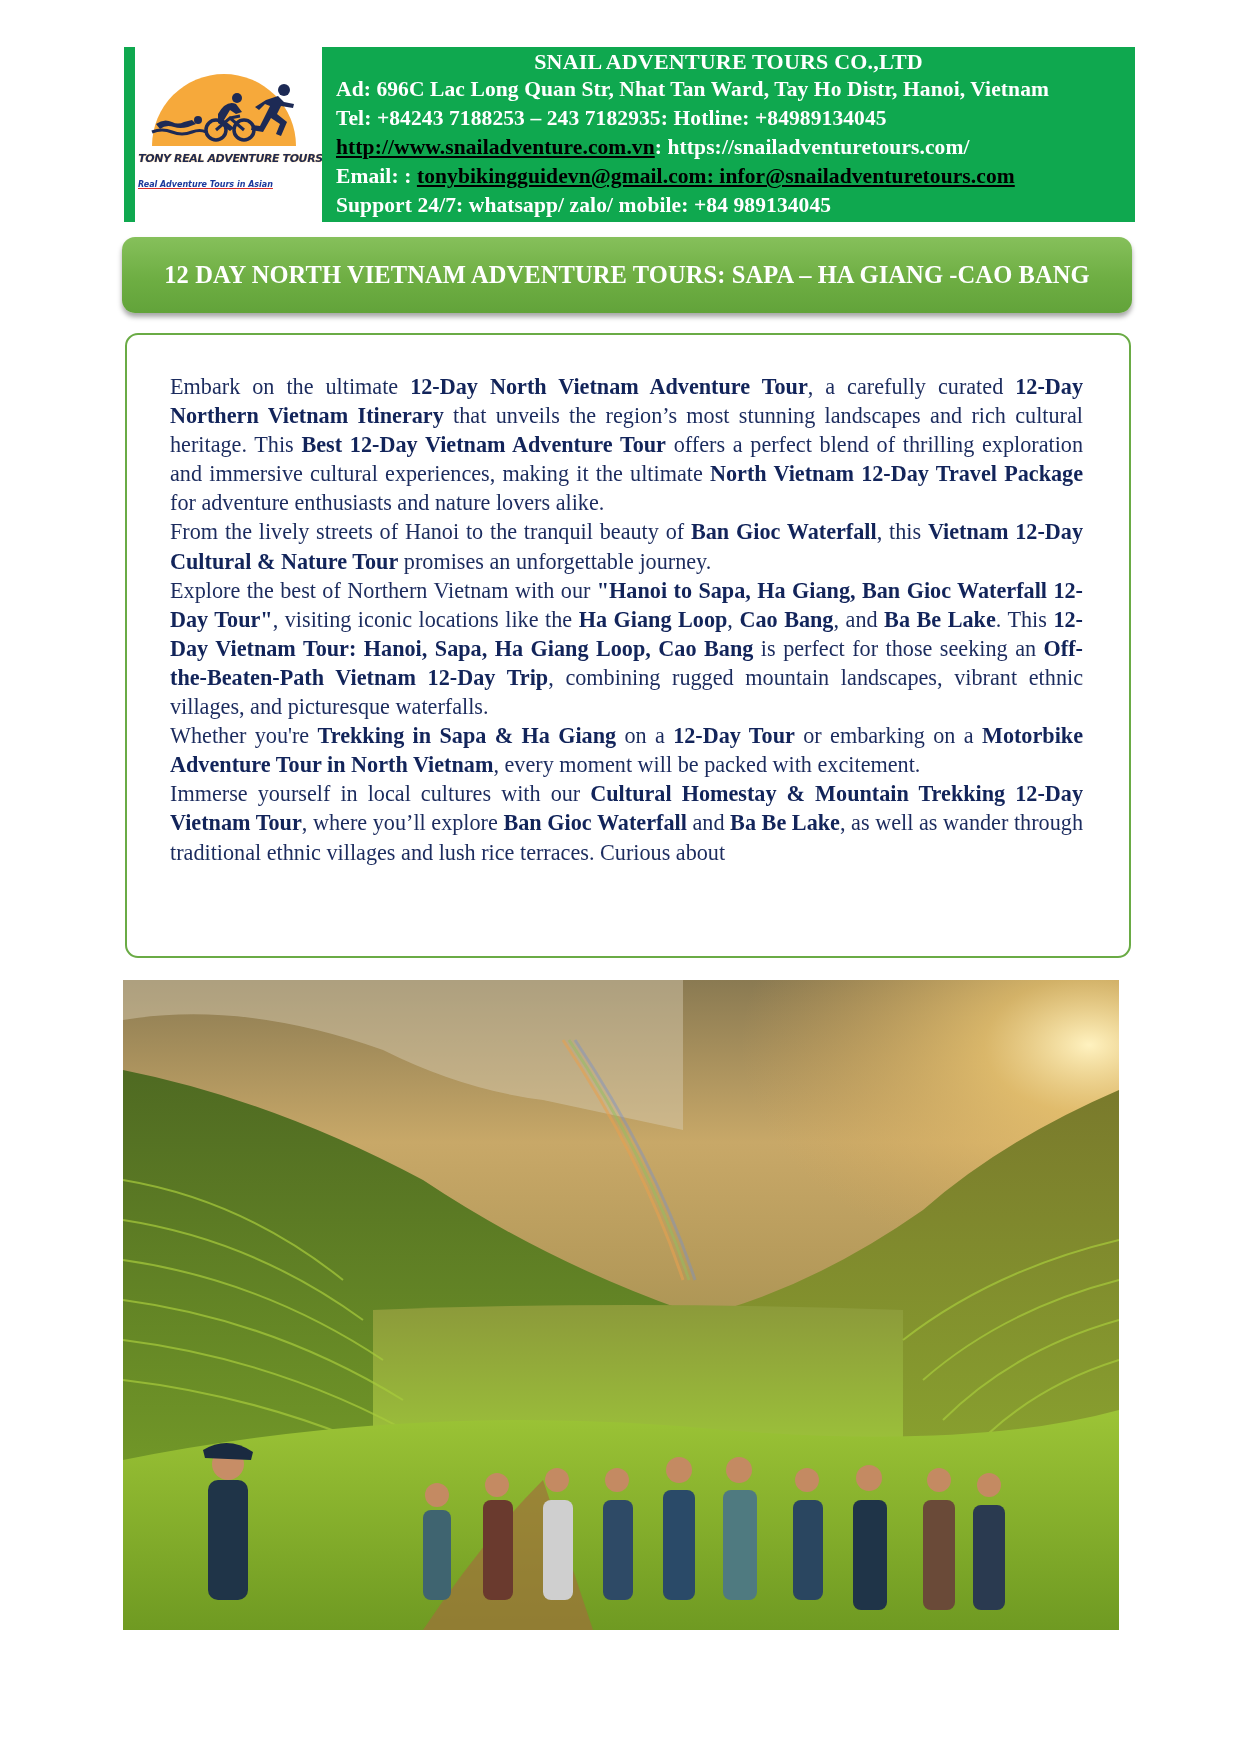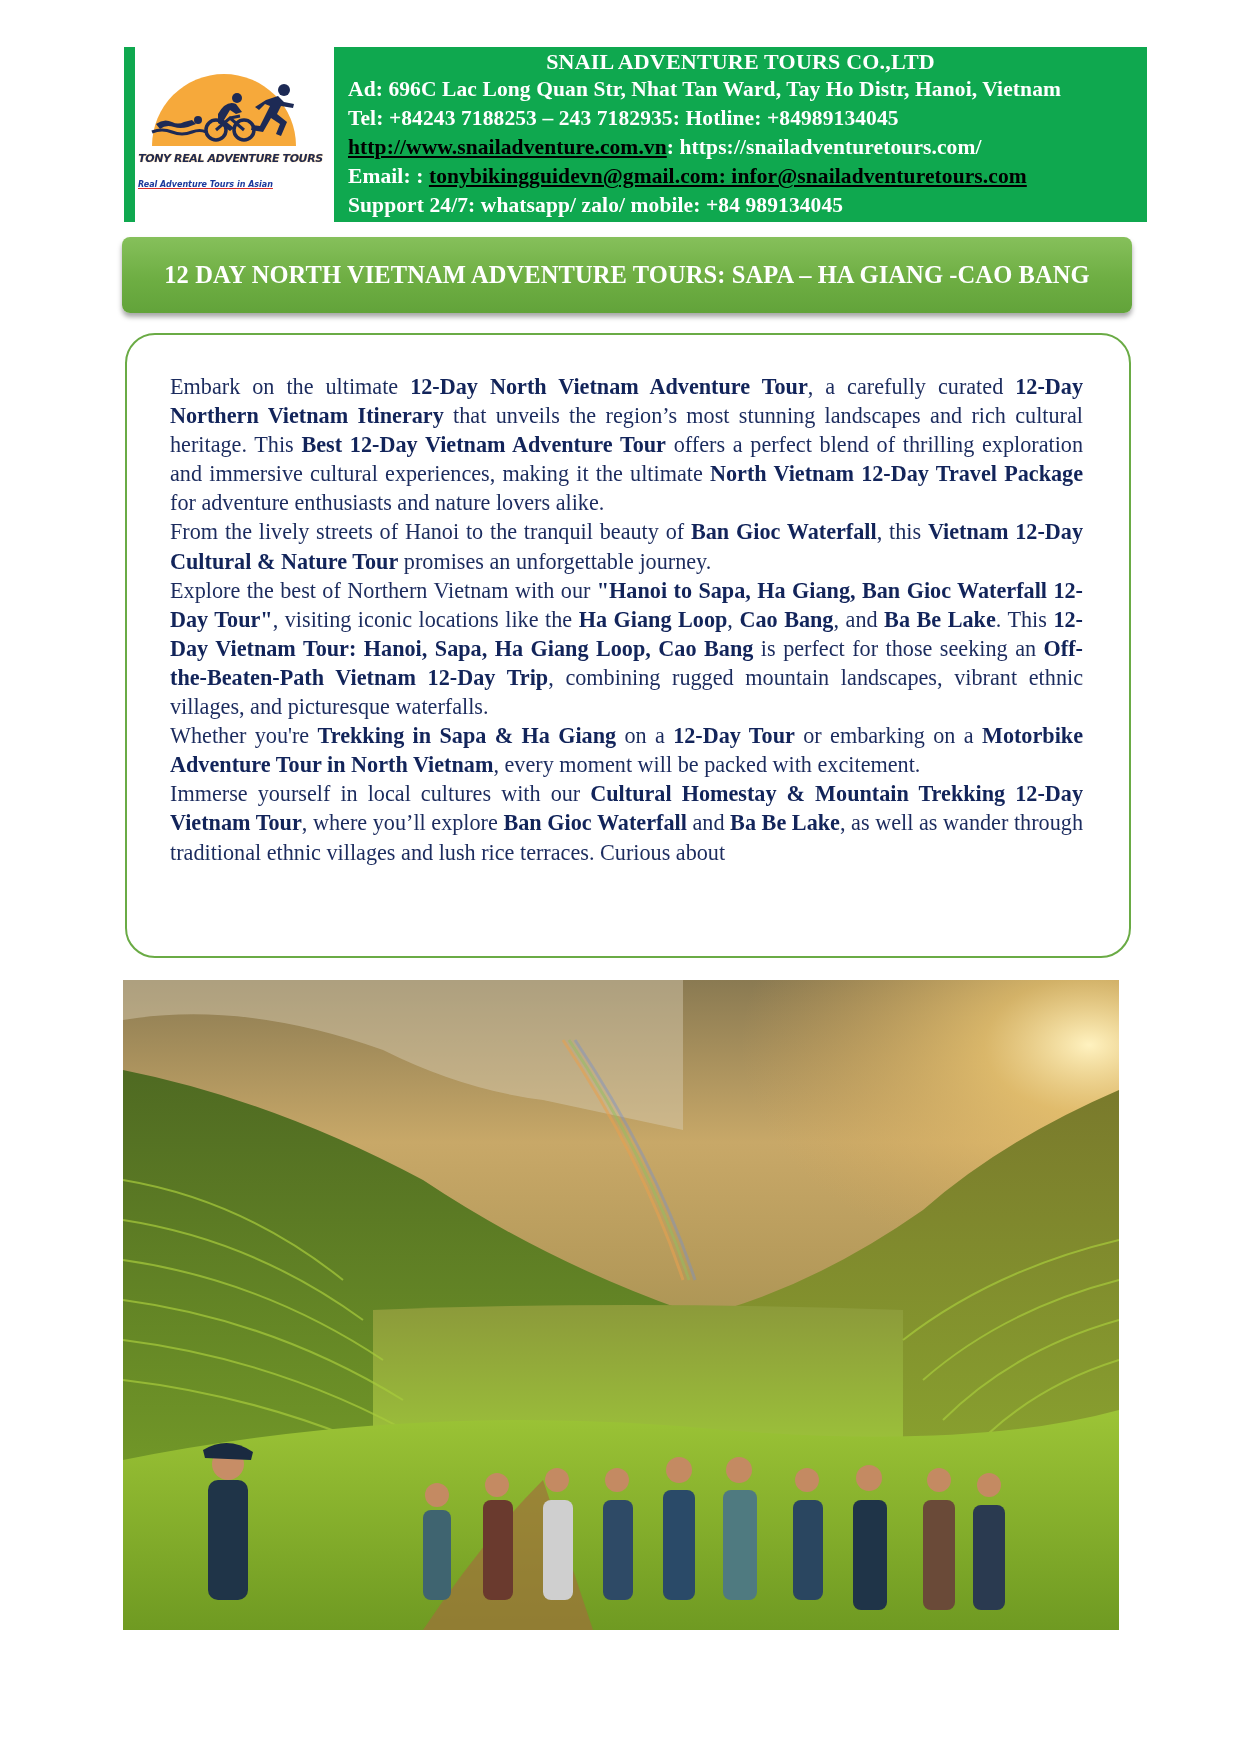--- a/index.html
+++ b/index.html
@@ -5,29 +5,29 @@
   html, body { margin: 0; padding: 0; background: #ffffff; }
   body { width: 1240px; height: 1754px; position: relative; overflow: hidden; font-family: "DejaVu Serif", serif; }
 
   .left-bar { position: absolute; left: 124px; top: 47px; width: 11px; height: 175px; background: #0fa84f; }
 
   .logo { position: absolute; left: 138px; top: 60px; width: 185px; height: 140px; }
   .logo svg { display: block; }
   .logo-title { position: absolute; left: 0; top: 92px; width: 185px; text-align: center; font-family: "DejaVu Sans", sans-serif; font-weight: bold; font-style: italic; font-size: 11px; color: #1d2a55; letter-spacing: -0.4px; text-shadow: 0 0 1px #ffb13b; white-space: nowrap; }
   .logo-sub { position: absolute; left: 0; top: 120px; width: 185px; font-family: "DejaVu Sans", sans-serif; font-weight: bold; font-style: italic; font-size: 8px; color: #1d3a9c; text-decoration: underline; text-decoration-color: #d92b2b; white-space: nowrap; }
 
-  .company-box { position: absolute; left: 334px; top: 47px; width: 813px; height: 175px; background: #0fa84f; color: #ffffff; box-sizing: border-box; padding: 1px 0 0 14px; font-family: "Liberation Serif", serif; }
+  .company-box { position: absolute; left: 322px; top: 47px; width: 813px; height: 175px; background: #0fa84f; color: #ffffff; box-sizing: border-box; padding: 1px 0 0 14px; font-family: "Liberation Serif", serif; }
   .company-name { text-align: center; font-weight: bold; font-size: 22px; line-height: 27px; padding-right: 14px; letter-spacing: 0.2px; }
   .company-line { font-size: 21.5px; line-height: 29px; white-space: nowrap; letter-spacing: 0.1px; font-weight: bold; }
   .company-line a, .company-line .u { color: #000000; text-decoration: underline; }
 
-  .title-banner { position: absolute; left: 122px; top: 237px; width: 1010px; height: 76px; border-radius: 8px; background: linear-gradient(to bottom, #86c05b 0%, #6eae43 55%, #62a33a 100%); box-shadow: 0 4px 5px rgba(0,0,0,0.35); display: flex; align-items: center; justify-content: center; }
+  .title-banner { position: absolute; left: 122px; top: 237px; width: 1010px; height: 76px; border-radius: 13px; background: linear-gradient(to bottom, #86c05b 0%, #6eae43 55%, #62a33a 100%); box-shadow: 0 4px 5px rgba(0,0,0,0.35); display: flex; align-items: center; justify-content: center; }
   .title-text { color: #ffffff; font-family: "Liberation Serif", serif; font-weight: bold; font-size: 24.5px; letter-spacing: 0.1px; white-space: nowrap; }
 
-  .intro-box { position: absolute; left: 125px; top: 333px; width: 1006px; height: 625px; border: 2px solid #6aab45; border-radius: 30px; box-sizing: border-box; background: #ffffff; overflow: hidden; }
+  .intro-box { position: absolute; left: 125px; top: 333px; width: 1006px; height: 625px; border: 2px solid #6aab45; border-radius: 13px; box-sizing: border-box; background: #ffffff; overflow: hidden; }
   .intro-text { position: absolute; left: 43px; top: 37px; width: 913px; height: 548px; overflow: hidden; color: #1b2b5e; font-family: "Liberation Serif", serif; font-size: 22.2px; line-height: 29.1px; text-align: justify; }
   .intro-text p { margin: 0; }
   .intro-text b { color: #12245a; }
 
   .photo { position: absolute; left: 123px; top: 980px; width: 996px; height: 650px; overflow: hidden; }
 </style>
 </head>
 <body>
 
 <div class="left-bar"></div>

